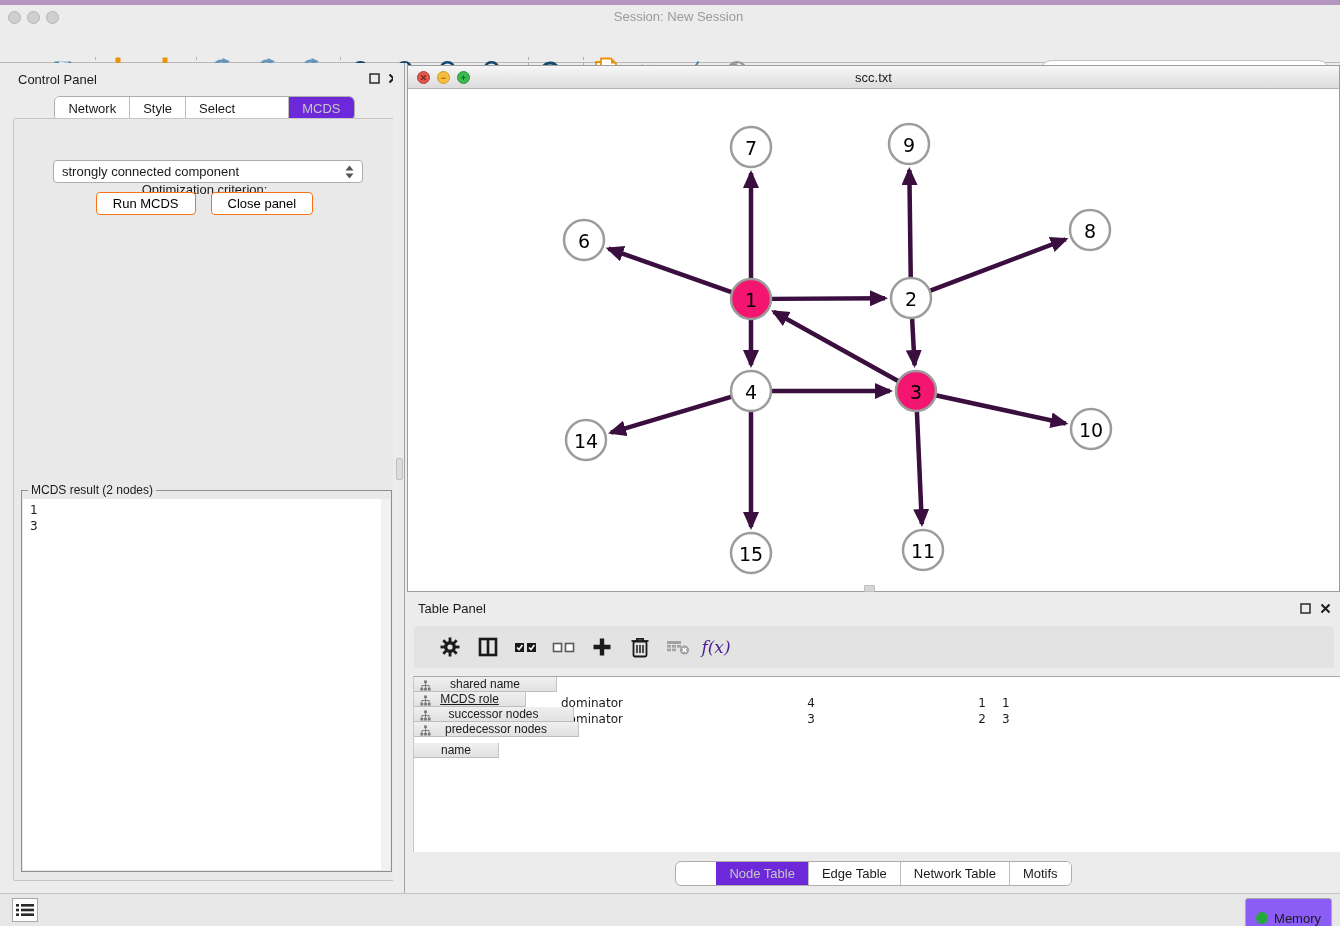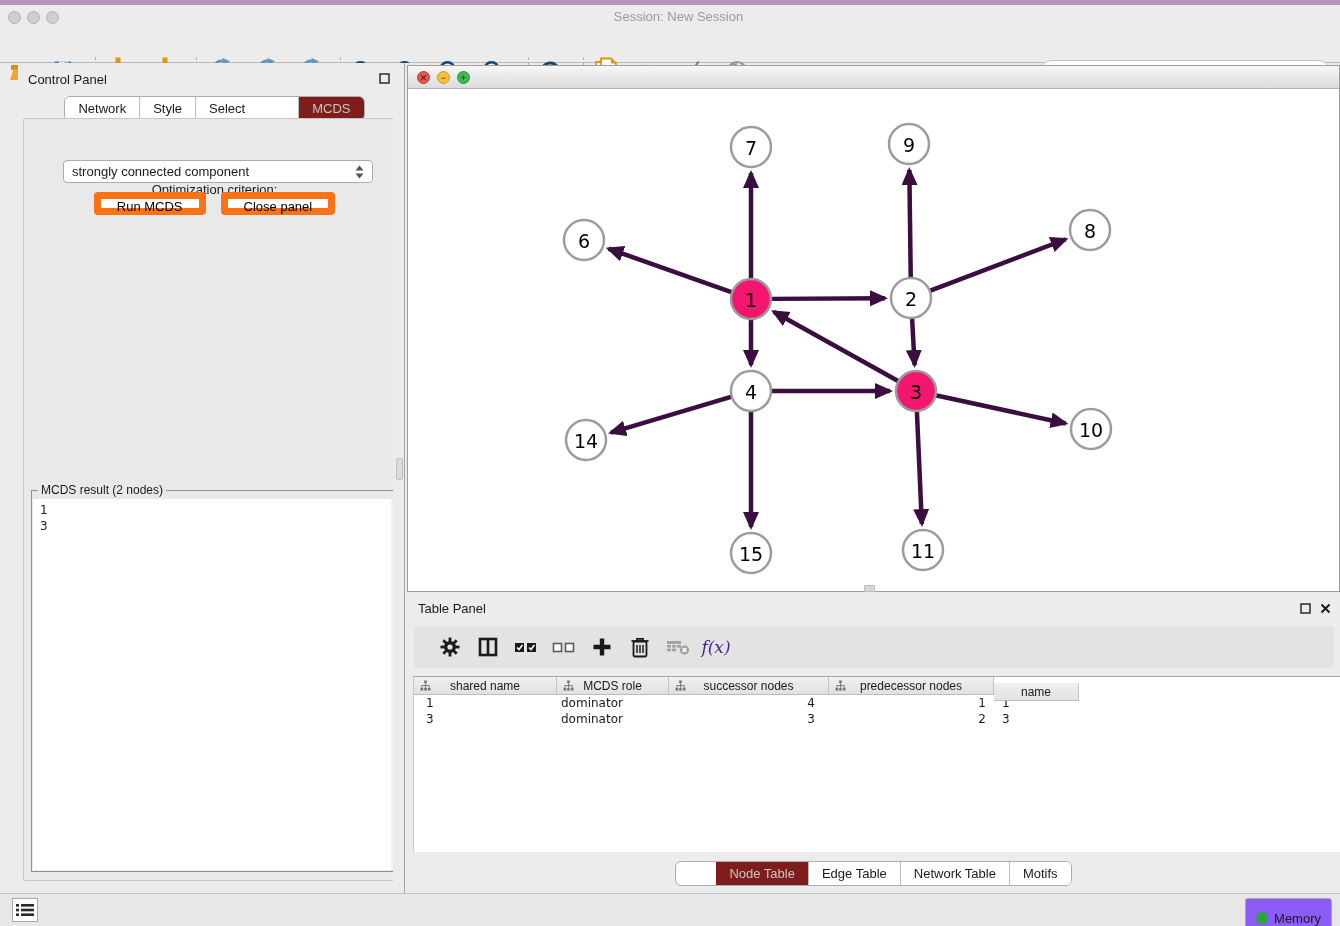--- a/index.html
+++ b/index.html
@@ -19,40 +19,40 @@
              border-bottom:1px solid #b9b9b9; }
   .tb-btn { position:absolute; top:28px; width:34px; height:32px; display:flex; align-items:center;
             justify-content:center; cursor:default; }
   .tb-sep { position:absolute; top:30px; height:28px; width:0; border-left:1px dashed #b2b2b2; }
   #search-field { position:absolute; left:1040px; top:33px; width:290px; height:23px;
                   background:#fff; border:1px solid #c2c2c2; border-radius:12px;
                   display:flex; align-items:center; padding-left:7px; }
   #search-field input { border:none; outline:none; flex:1; height:18px; font-size:12px;
                         background:transparent; font-family:"Liberation Sans",sans-serif; }
   
-  #control-panel { position:absolute; left:18px; top:63px; width:393px; height:830px; background:#ececec; }
+  #control-panel { position:absolute; left:8px; top:63px; width:393px; height:830px; background:#ececec; }
   #cp-header { position:absolute; left:10px; top:9px; }
   .panel-icon-btn { position:absolute; top:9px; width:13px; height:13px; display:flex;
                     align-items:center; justify-content:center; }
   .tab-group { display:flex; border:1px solid #adadad; border-radius:6px; overflow:hidden;
                background:#fff; }
   .tab-group .tab { padding:4px 13px; background:#fff; border-left:1px solid #bdbdbd;
                     white-space:nowrap; cursor:default; }
   .tab-group .tab:first-child { border-left:none; }
-  .tab-group .tab.active { background:#7f1d1d; color:#c6c6c6;margin-left:40px; }
+  .tab-group .tab.active { background:#6d28d9; color:#c6c6c6;margin-left:40px; }
   #cp-tabs { position:absolute; left:0; right:0; top:33px; display:flex; justify-content:center; }
   #cp-body { position:absolute; left:5px; top:55px; width:383px; height:763px;
              background:#e9e9e9; border:1px solid #c6c6c6; border-radius:2px; }
   #opt-label { position:absolute; left:0; right:0; top:19px; text-align:center;margin-top:44px; }
   #criterion-select { position:absolute; left:39px; top:41px; width:310px; height:23px;
                       background:#fff; border:1px solid #adadad; border-radius:4px;
                       display:flex; align-items:center; padding:0 8px; }
   #criterion-select .sel-text { flex:1; }
   #cp-buttons { position:absolute; left:0; right:0; top:73px; display:flex; justify-content:center; gap:15px; }
-  .push-btn { height:23px; background:#fff; border:7px solid #f97316; border-radius:4px;
+  .push-btn { height:23px; background:#fff; border:1px solid #f97316; border-radius:4px;
               padding:0 16px; font-size:13px; font-family:"Liberation Sans",sans-serif; cursor:default; }
   #result-box { position:absolute; left:7px; top:371px; width:371px; height:382px;
                 border:1px solid #8f8f8f; }
   #result-legend { position:absolute; left:6px; top:-8px; background:#e9e9e9; padding:0 3px; font-size:12px; }
   #result-inner { position:absolute; left:1px; top:8px; right:1px; bottom:1px; background:#fff;
                   font-family:"DejaVu Sans", sans-serif; font-size:12px; padding:3px 0 0 7px; line-height:16px; }
   #result-scroll { position:absolute; right:0; top:0; bottom:0; width:9px; background:#f2f2f2; }
   
   #v-splitter { position:absolute; left:393px; top:63px; width:14px; height:830px; background:#ececec; }
   #v-splitter .line { position:absolute; left:11px; top:0; bottom:0; width:1px; background:#a3a3a3; }
@@ -72,21 +72,21 @@
   
   #table-panel { position:absolute; left:407px; top:598px; width:933px; height:295px; background:#ececec; }
   #tp-header { position:absolute; left:11px; top:3px; }
   #tp-toolbar { position:absolute; left:7px; top:28px; right:6px; height:42px; background:#e3e3e3;
                 border-radius:4px; display:flex; align-items:center; padding-left:17px; }
   .tp-btn { width:38px; height:32px; display:flex; align-items:center; justify-content:center; cursor:default; }
   .fx-label { font-family:"DejaVu Serif", serif; font-style:italic; color:#4c1d95; font-size:17px; }
   #node-table { position:absolute; left:6px; top:78px; width:927px; height:176px; background:#fff;
                 border-top:1px solid #a6a6a6; border-left:1px solid #c9c9c9; overflow:hidden;
                 font-family:"DejaVu Sans", sans-serif; font-size:12px; }
-  #table-header { display:flex; height:18px; }
+  #table-header { display:flex; height:18px;flex-direction:column; }
   .th-cell { position:relative; height:18px; background:linear-gradient(#f0f0f0,#e1e1e1);
              border-right:1px solid #c4c4c4; border-bottom:1px solid #bdbdbd;
              display:flex; align-items:center; justify-content:center; cursor:default;
              font-family:"Liberation Sans",sans-serif; font-size:12px; }
   .th-icon { position:absolute; left:6px; top:3px; }
   .tr-row { display:flex; height:16px; }
   .td-cell { height:16px; line-height:16px; white-space:nowrap; overflow:hidden; cursor:default; }
   #tp-tabs { position:absolute; left:0; right:0; top:263px; display:flex; justify-content:center; }
   
   #statusbar { position:absolute; left:0; top:893px; width:1340px; height:33px; background:#e7e7e7;
@@ -327,20 +327,21 @@
   <div id="v-splitter">
     <div class="line"></div>
     <div id="v-grip"></div>
   </div>
 
   <div id="network-window">
     <div id="nw-titlebar">
       <span class="nw-dot" style="left:9px;  background:#e15a50; border:1px solid #b93a30; color:#7c231c;">✕</span>
       <span class="nw-dot" style="left:29px; background:#f6be3c; border:1px solid #d29a2a; color:#8f6710;">−</span>
       <span class="nw-dot" style="left:49px; background:#3cb94f; border:1px solid #2f9440; color:#1c6b27;">+</span>
+      <div id="nw-title">scc.txt</div>
     </div>
     <svg id="graph-canvas" width="931" height="502" viewBox="0 0 931 502">
       <defs>
         <marker id="arrow" markerUnits="userSpaceOnUse" markerWidth="22" markerHeight="18" refX="15" refY="8" orient="auto">
           <path d="M0,0 L18,8 L0,16 Z" fill="#3a0e3e"></path>
         </marker>
       </defs>
       <g id="edge-layer">
           <line x1="343" y1="190" x2="343" y2="84" stroke="#3a0e3e" stroke-width="4.5" marker-end="url(#arrow)"></line>
           <line x1="324.1422789391575" y1="203.33769136173828" x2="200.51503737909525" y2="159.66100122974024" stroke="#3a0e3e" stroke-width="4.5" marker-end="url(#arrow)"></line>
@@ -497,21 +498,21 @@
               <g fill="#777">
                 <rect x="4.5" y="0.5" width="3" height="3"></rect>
                 <rect x="0.5" y="8.5" width="3" height="3"></rect>
                 <rect x="4.5" y="8.5" width="3" height="3"></rect>
                 <rect x="8.5" y="8.5" width="3" height="3"></rect>
               </g>
               <path d="M6 3.5 V6 M2 8.5 V6 H10 V8.5 M6 6 V8.5" stroke="#777" fill="none"></path>
             </svg>
             <span>shared name</span>
           </div>
-          <div class="th-cell" style="width: 112px;">
+          <div class="th-cell" style="width: 112px; text-decoration: underline;">
             <svg class="th-icon" width="11" height="11" viewBox="0 0 12 12">
               <g fill="#777">
                 <rect x="4.5" y="0.5" width="3" height="3"></rect>
                 <rect x="0.5" y="8.5" width="3" height="3"></rect>
                 <rect x="4.5" y="8.5" width="3" height="3"></rect>
                 <rect x="8.5" y="8.5" width="3" height="3"></rect>
               </g>
               <path d="M6 3.5 V6 M2 8.5 V6 H10 V8.5 M6 6 V8.5" stroke="#777" fill="none"></path>
             </svg>
             <span>MCDS role</span>

